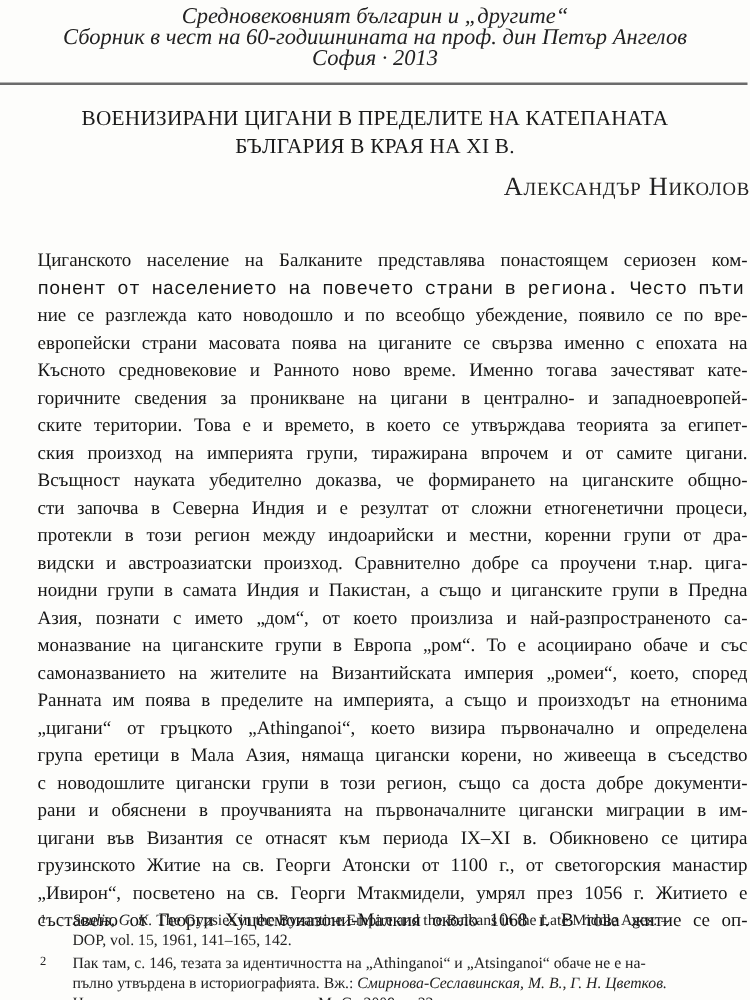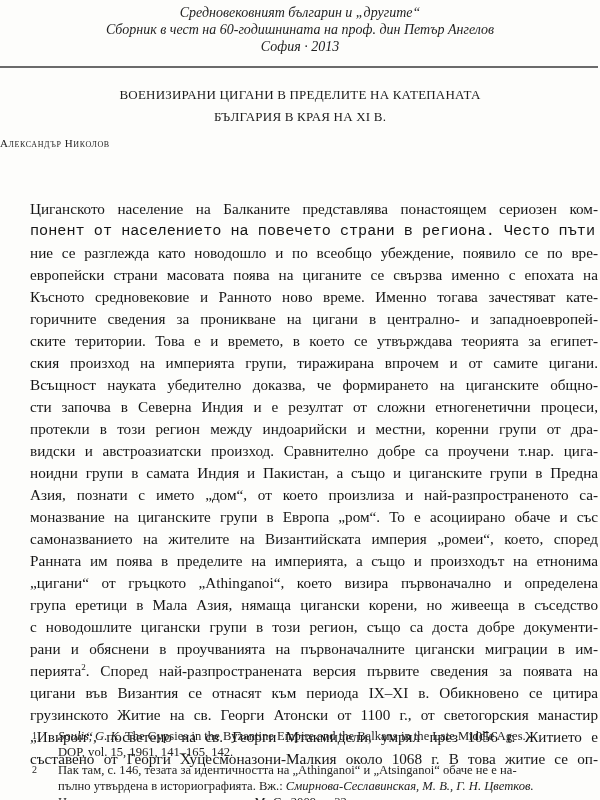--- a/index.html
+++ b/index.html
@@ -6,37 +6,37 @@
   body {
     width: 600px; height: 800px; overflow: hidden;
     background: #fdfdfb;
     color: #1c1c1c;
     font-family: "Liberation Serif", "DejaVu Serif", serif;
     position: relative;
   }
   .page { position: absolute; left: 0; top: 0; width: 600px; height: 800px; }
   .running-head {
     position: absolute; left: 0; top: 4px; width: 600px;
-    text-align: center; font-style: italic; font-size: 14px; line-height: 17px;
+    text-align: center; font-style: italic; font-size: 18px; line-height: 17px;
     color: #222;
   }
   .running-head div { white-space: nowrap; }
   .rule {
     position: absolute; left: 0; top: 66px; width: 598px; height: 2px;
     background: #6b6b6b;
   }
   .title {
     position: absolute; left: 0; top: 84px; width: 600px;
-    text-align: center; font-size: 13px; line-height: 22px; letter-spacing: 0.2px;
+    text-align: center; font-size: 17px; line-height: 22px; letter-spacing: 0.2px;
     color: #1a1a1a;
   }
   .title div { white-space: nowrap; }
   .author {
-    position: absolute; left: 0; top: 137px; width: 600px; text-align: left;
-    font-size: 11px; font-variant: small-caps; letter-spacing: 0.6px; color: #222;
+    position: absolute; left: 0; top: 137px; width: 600px; text-align: right;
+    font-size: 21px; font-variant: small-caps; letter-spacing: 0.6px; color: #222;
   }
   .body-text {
     position: absolute; left: 30px; top: 166px; width: 568px;
     font-size: 15.2px; line-height: 22px;
     color: #151515;
   }
   .body-text .line { white-space: nowrap; display: block; text-align: justify; text-align-last: justify; }
   sup { font-size: 9px; line-height: 0; vertical-align: super; }
   .footnotes {
     position: absolute; left: 30px; top: 728px; width: 568px;
@@ -82,21 +82,20 @@
     <span class="line" style="display: block;">видски и австроазиатски произход. Сравнително добре са проучени т.нар. цига-</span>
     <span class="line" style="display: block;">ноидни групи в самата Индия и Пакистан, а също и циганските групи в Предна</span>
     <span class="line" style="display: block;">Азия, познати с името „дом“, от което произлиза и най-разпространеното са-</span>
     <span class="line" style="display: block;">моназвание на циганските групи в Европа „ром“. То е асоциирано обаче и със</span>
     <span class="line" style="display: block;">самоназванието на жителите на Византийската империя „ромеи“, което, според</span>
     <span class="line" style="display: block;">Ранната им поява в пределите на империята, а също и произходът на етнонима</span>
     <span class="line" style="display: block;">„цигани“ от гръцкото „Athinganoi“, което визира първоначално и определена</span>
     <span class="line" style="display: block;">група еретици в Мала Азия, нямаща цигански корени, но живееща в съседство</span>
     <span class="line" style="display: block;">с новодошлите цигански групи в този регион, също са доста добре документи-</span>
     <span class="line" style="display: block;">рани и обяснени в проучванията на първоначалните цигански миграции в им-</span>
-    <span class="line" style="display: block;"><span>перията</span><sup>2</sup><span>. Според най-разпространената версия първите сведения за появата на</span></span>
     <span class="line" style="display: block;">цигани във Византия се отнасят към периода IX–XI в. Обикновено се цитира</span>
     <span class="line" style="display: block;">грузинското Житие на св. Георги Атонски от 1100 г., от светогорския манастир</span>
     <span class="line" style="display: block;">„Ивирон“, посветено на св. Георги Мтакмидели, умрял през 1056 г. Житието е</span>
     <span class="line" style="display: block;">съставено от Георги Хуцесмоназони-Малкия около 1068 г. В това житие се оп-</span>
   </div>
 
   <div class="footnotes">
     <div class="fn">
       <span class="num">1</span>
       <span class="line" style="display: block;"><span class="it">Soulis, G. K.</span><span> The Gypsies in the Byzantine Empire and the Balkans in the Late Middle Ages. –</span></span>

